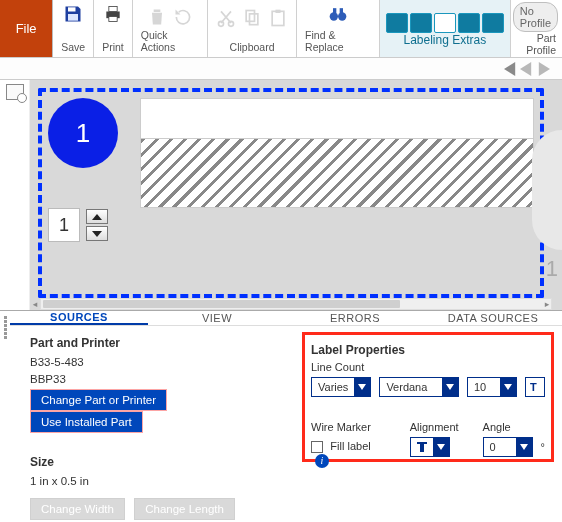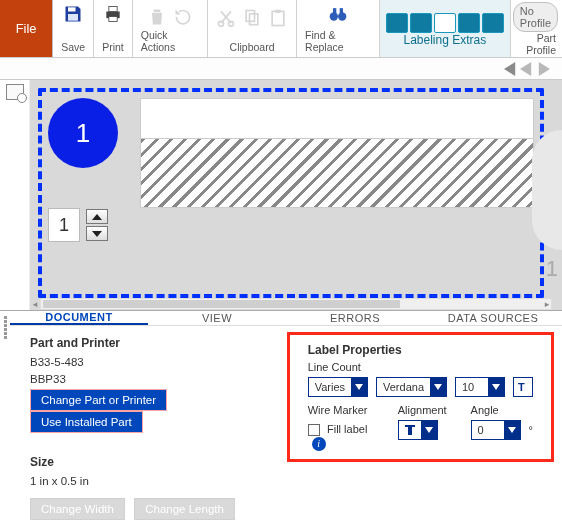--- a/index.html
+++ b/index.html
@@ -51,31 +51,31 @@
   .tabs{display:flex;height:28px;border-bottom:1px solid #ddd}
   .tab{flex:1;text-align:center;font-size:11px;color:#555;display:flex;align-items:center;justify-content:center;letter-spacing:.5px}
   .tab.active{color:#0047bb;font-weight:600;border-bottom:2px solid #003ba8}
   .cols{flex:1;display:flex}
   .colL{flex:1;padding:10px 14px 6px 20px}
   .colR{flex:1;padding:6px 8px 6px 6px}
   .h{font-weight:700;font-size:12px;margin-bottom:4px}
   .sub{font-size:11.5px;color:#333;line-height:1.5}
   .bluebtn{display:inline-block;background:#0047bb;color:#fff;border:1px solid #fca5a5;font-size:11.5px;padding:4px 10px;margin-top:0}
   .graybtn{display:inline-block;background:#d9d9d9;color:#fff;font-size:11.5px;padding:4px 10px;margin-top:8px;margin-right:6px;border:1px solid #d0d0d0}
-  .redbox{border:3px solid #ff2a1a;padding:8px 18px;height:130px}
+  .redbox{border:3px solid #ff2a1a;padding:8px 6px;height:130px}
   .fldrow{display:flex;gap:8px;margin-top:4px;align-items:center}
   .fldlabel{font-size:11px;color:#333}
   .dd{display:inline-flex;align-items:stretch;height:20px;border:1px solid #002e8a}
   .dd .v{background:#fff;font-size:11px;padding:2px 6px;display:flex;align-items:center;min-width:32px}
   .dd .car{width:16px;background:#002e8a;display:flex;align-items:center;justify-content:center}
   .dd .car svg{fill:#fff}
   .iconbtn{width:20px;height:20px;border:1px solid #002e8a;background:#fff;display:flex;align-items:center;justify-content:center}
   .cb{width:12px;height:12px;border:1px solid #666;background:#fff;display:inline-block;vertical-align:middle;margin-right:4px}
   .info{display:inline-flex;width:14px;height:14px;border-radius:50%;background:#0047bb;color:#fff;align-items:center;justify-content:center;font-size:10px;font-style:italic;font-family:Georgia,serif;margin-left:4px}
-  .colset{display:flex;gap:24px;margin-top:7px}
+  .colset{display:flex;gap:24px;margin-top:24px}
 </style>
 </head>
 <body>
 
 <div class="ribbon">
   <div class="file-btn">File</div>
 
   <div class="rgroup">
     <span class="ico">
       <svg viewBox="0 0 24 24">
@@ -212,21 +212,21 @@
         <span></span>
         <span></span>
         <span></span>
         <span></span>
         <span></span>
         <span></span>
       </div>
   </div>
   <div class="panel-body">
     <div class="tabs">
-      <div class="tab active">DOCUMENT</div>
+      <div class="tab active">SOURCES</div>
       <div class="tab">VIEW</div>
       <div class="tab">ERRORS</div>
       <div class="tab">DATA SOURCES</div>
     </div>
     <div class="cols">
       <div class="colL">
         <div class="h">Part and Printer</div>
         <div class="sub">B33-5-483</div>
         <div class="sub">BBP33</div>
         <div><span class="bluebtn">Change Part or Printer</span></div>

